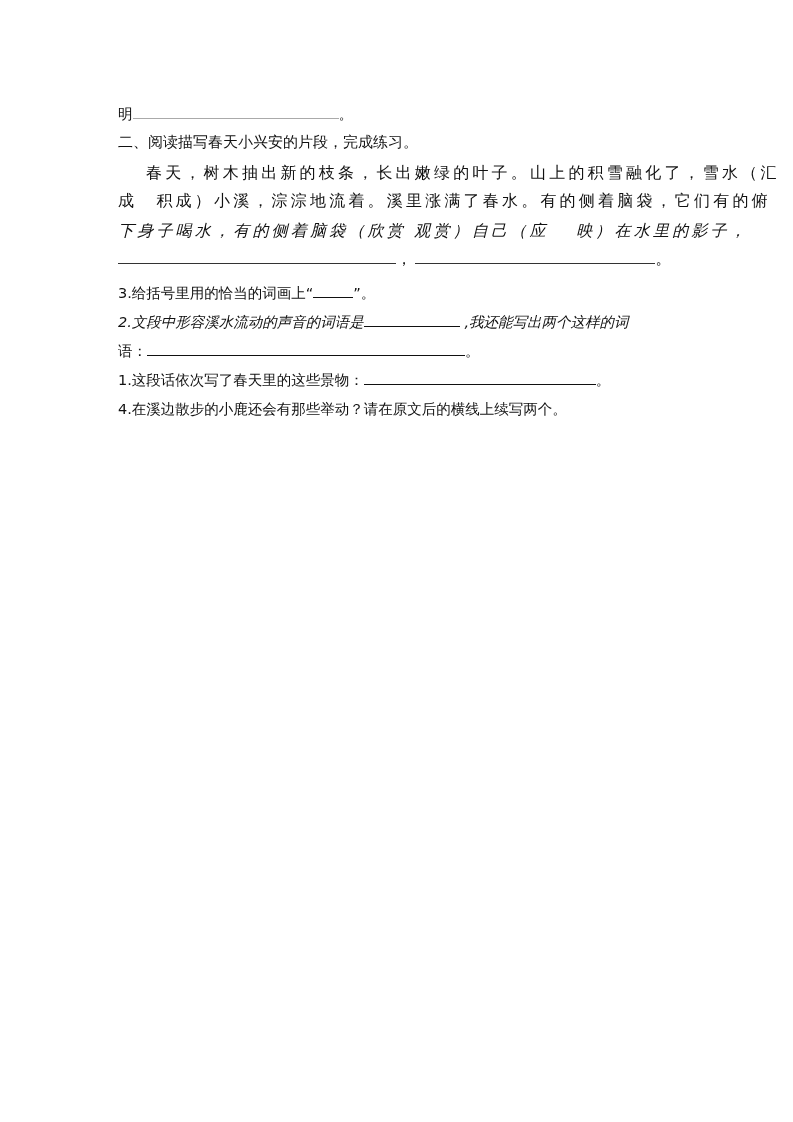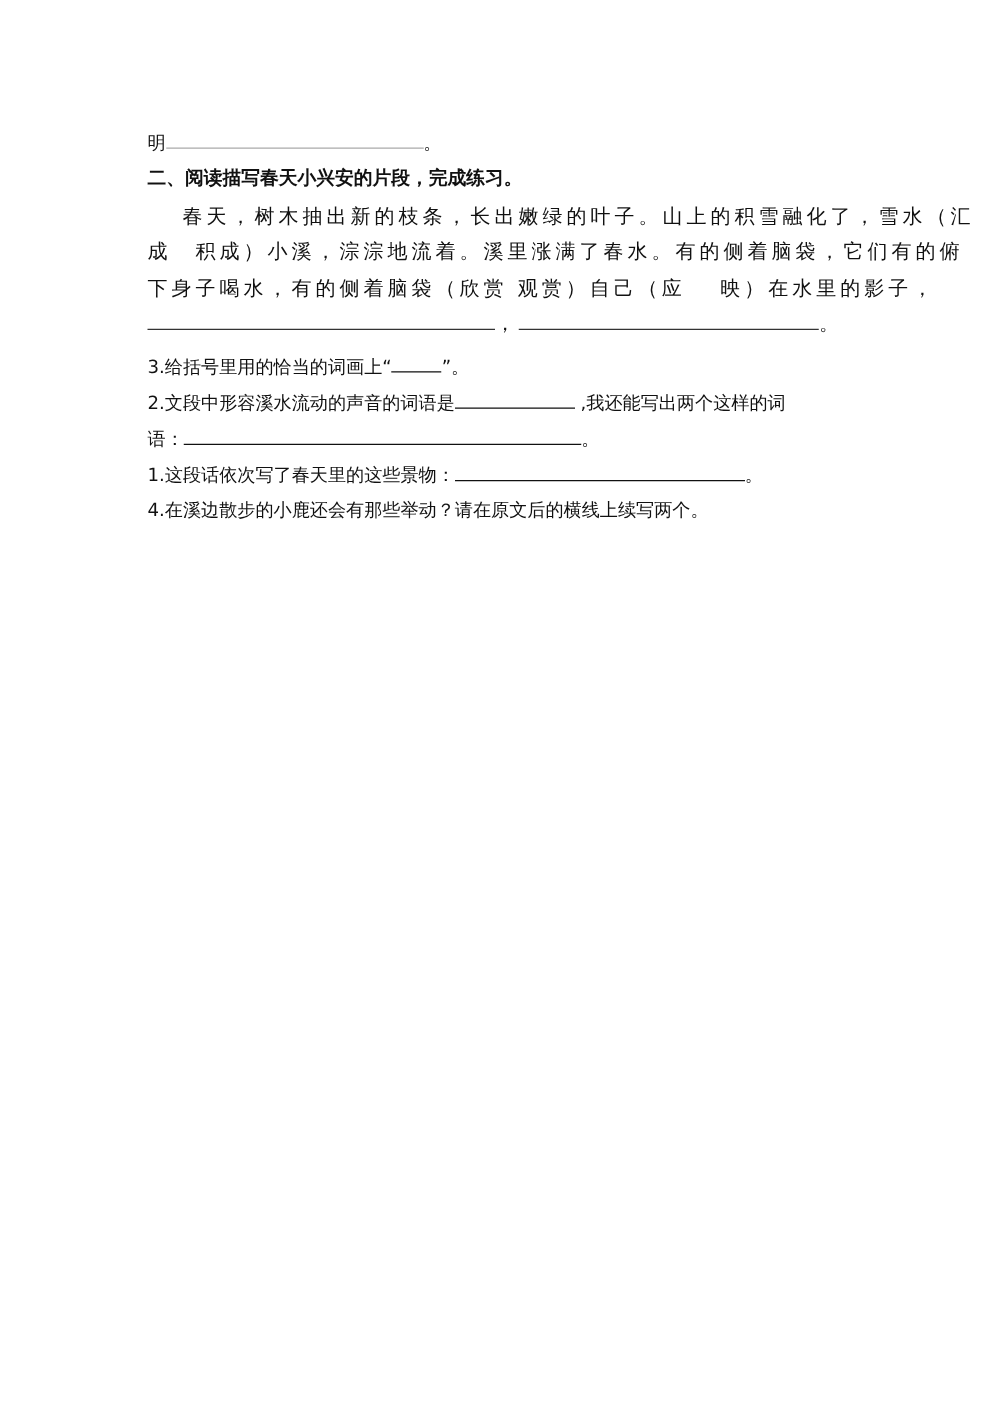--- a/index.html
+++ b/index.html
@@ -3,43 +3,43 @@
 <meta charset="utf-8">
 <style>
   html, body { margin:0; padding:0; background:#ffffff; }
   body { width:793px; height:1122px; position:relative; overflow:hidden;
          font-family:"DejaVu Sans","Liberation Sans",sans-serif; color:#111; }
   .line { position:absolute; left:118px; white-space:nowrap; font-size:14.5px; line-height:20px; }
   .serif { font-family:"DejaVu Serif","Liberation Serif",serif; font-size:16px; letter-spacing:3.2px; }
   .blank { display:inline-block; border-bottom:1px solid #111; vertical-align:baseline; height:14px; }
   .blank.gray { border-bottom-color:#aaa; }
   .blank.dbl { border-bottom:1.5px solid #333; }
-  .bold { font-weight:bold; font-size:15px; }
+  .bold { font-weight:normal; font-size:15px; }
 </style>
 </head>
 <body>
 
 <div class="line" style="top:104px;">
   <span>明</span><span class="blank gray" style="width:206px;"></span><span>。</span>
 </div>
 
 <div class="line bold" style="top:132px;">二、阅读描写春天小兴安的片段，完成练习。</div>
 
 <div class="line serif" style="top:163px; left:146px;">春天，树木抽出新的枝条，长出嫩绿的叶子。山上的积雪融化了，雪水（汇</div>
 <div class="line serif" style="top:191px;">成　积成）小溪，淙淙地流着。溪里涨满了春水。有的侧着脑袋，它们有的俯</div>
-<div class="line serif" style="top:221px;">下身子喝水，有的侧着脑袋（欣赏 观赏）自己（应　 映）在水里的影子，</div>
+<div class="line serif" style="top:221px;font-style:italic;">下身子喝水，有的侧着脑袋（欣赏 观赏）自己（应　 映）在水里的影子，</div>
 <div class="line serif" style="top:249px;">
   <span class="blank dbl" style="width:278px;"></span><span>，</span><span class="blank dbl" style="width:240px;"></span><span>。</span>
 </div>
 
 <div class="line" style="top:283px;">
   <span>3.给括号里用的恰当的词画上“</span><span class="blank" style="width:40px;"></span><span>”。</span>
 </div>
 
-<div class="line" style="top:312px;">
+<div class="line" style="top:312px;font-style:italic;">
   <span>2.文段中形容溪水流动的声音的词语是</span><span class="blank" style="width:96px;"></span><span> ,我还能写出两个这样的词</span>
 </div>
 
 <div class="line" style="top:341px;">
   <span>语：</span><span class="blank" style="width:318px;"></span><span>。</span>
 </div>
 
 <div class="line" style="top:370px;">
   <span>1.这段话依次写了春天里的这些景物：</span><span class="blank" style="width:232px;"></span><span>。</span>
 </div>

